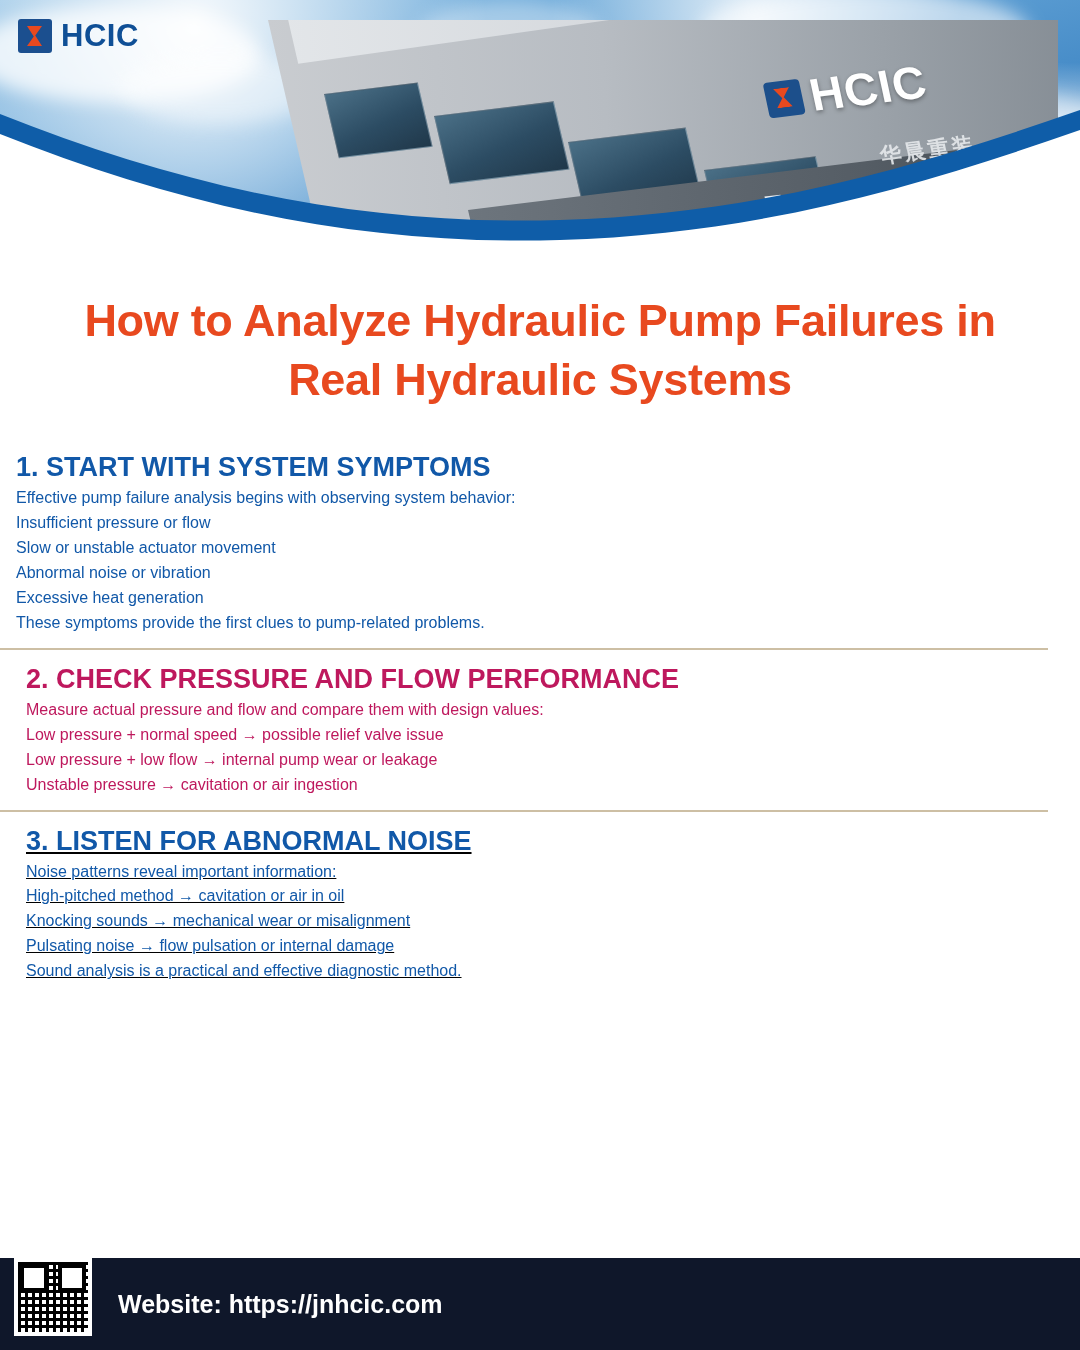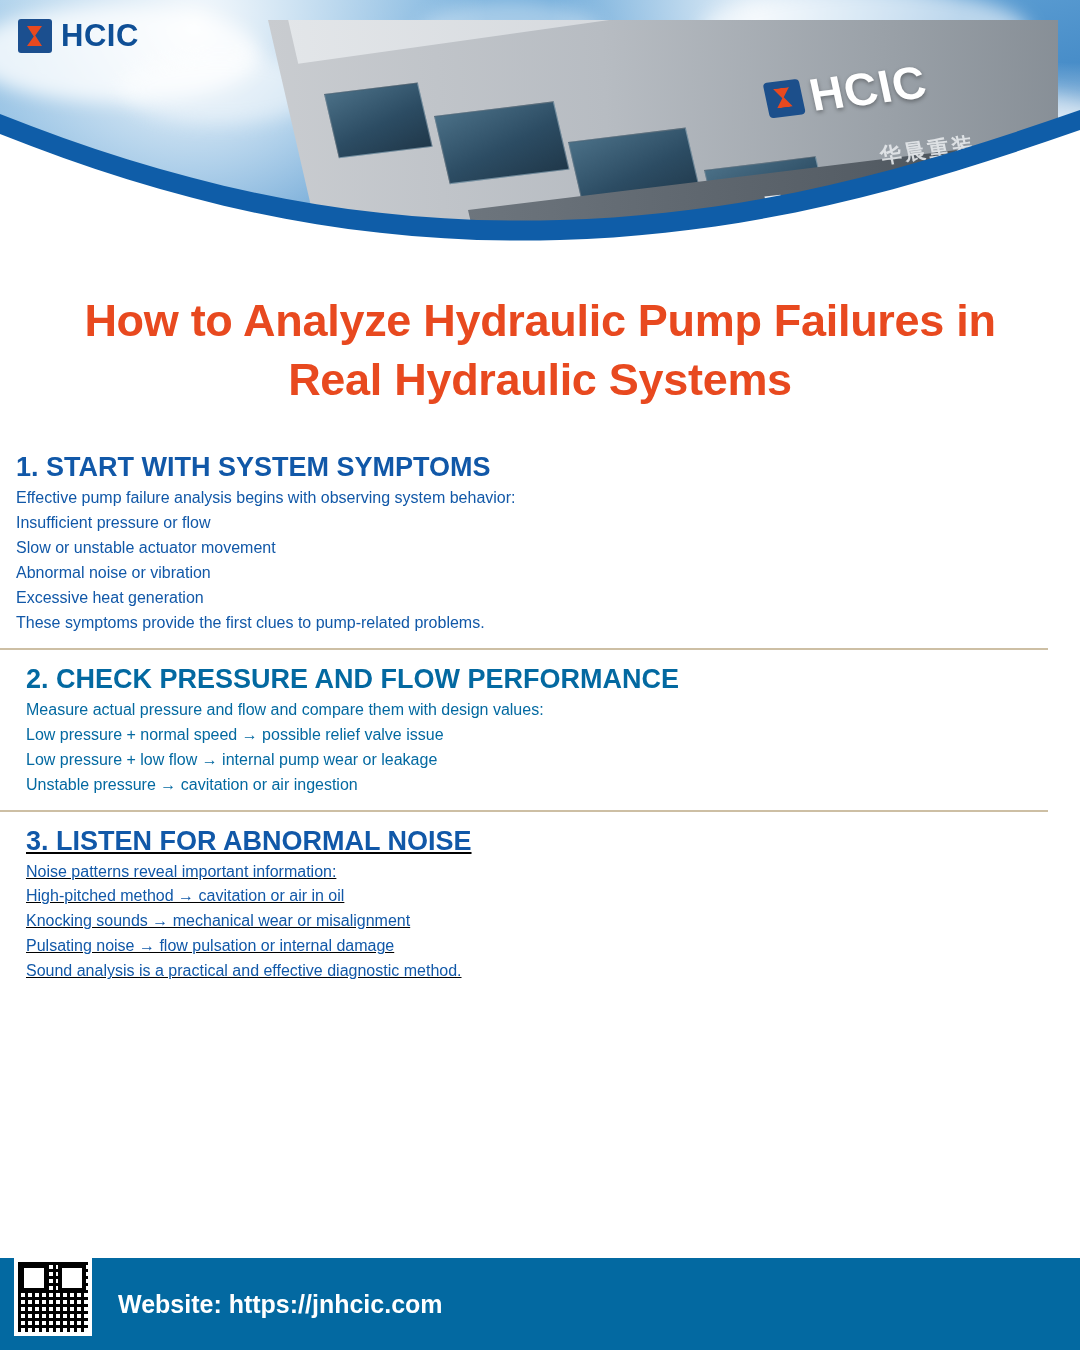--- a/index.html
+++ b/index.html
@@ -159,29 +159,29 @@
 
   
   .content { position: absolute; top: 438px; left: 0; width: 1048px; }
   .section { padding: 14px 18px 12px 18px; }
   .section + .section { border-top: 2px solid #cdbfa4; }
   .sec-head {
     font-size: 27px; font-weight: bold; margin-bottom: 3px;
   }
   .sec-line { font-size: 16px; line-height: 1.56; }
   .blue .sec-head, .blue .sec-line { color: #1158a8; }
-  .green .sec-head, .green .sec-line { color: #0369a1; }
+  .green .sec-head, .green .sec-line { color: #be185d; }
   .sec1 { padding-left: 16px; }
   .sec2 { padding-left: 26px; }
   .sec3 { padding-left: 26px; text-decoration: underline; }
 
   
   .footer {
     position: absolute; left: 0; bottom: 0; width: 1080px; height: 92px;
-    background: #0369a1;
+    background: #0f172a;
     display: flex; align-items: center;
   }
   .qr {
     position: absolute; left: 14px; bottom: 14px;
     width: 78px; height: 78px; background: #ffffff; padding: 4px;
     z-index: 6;
   }
   .qr-inner {
     width: 100%; height: 100%;
     background-image:

